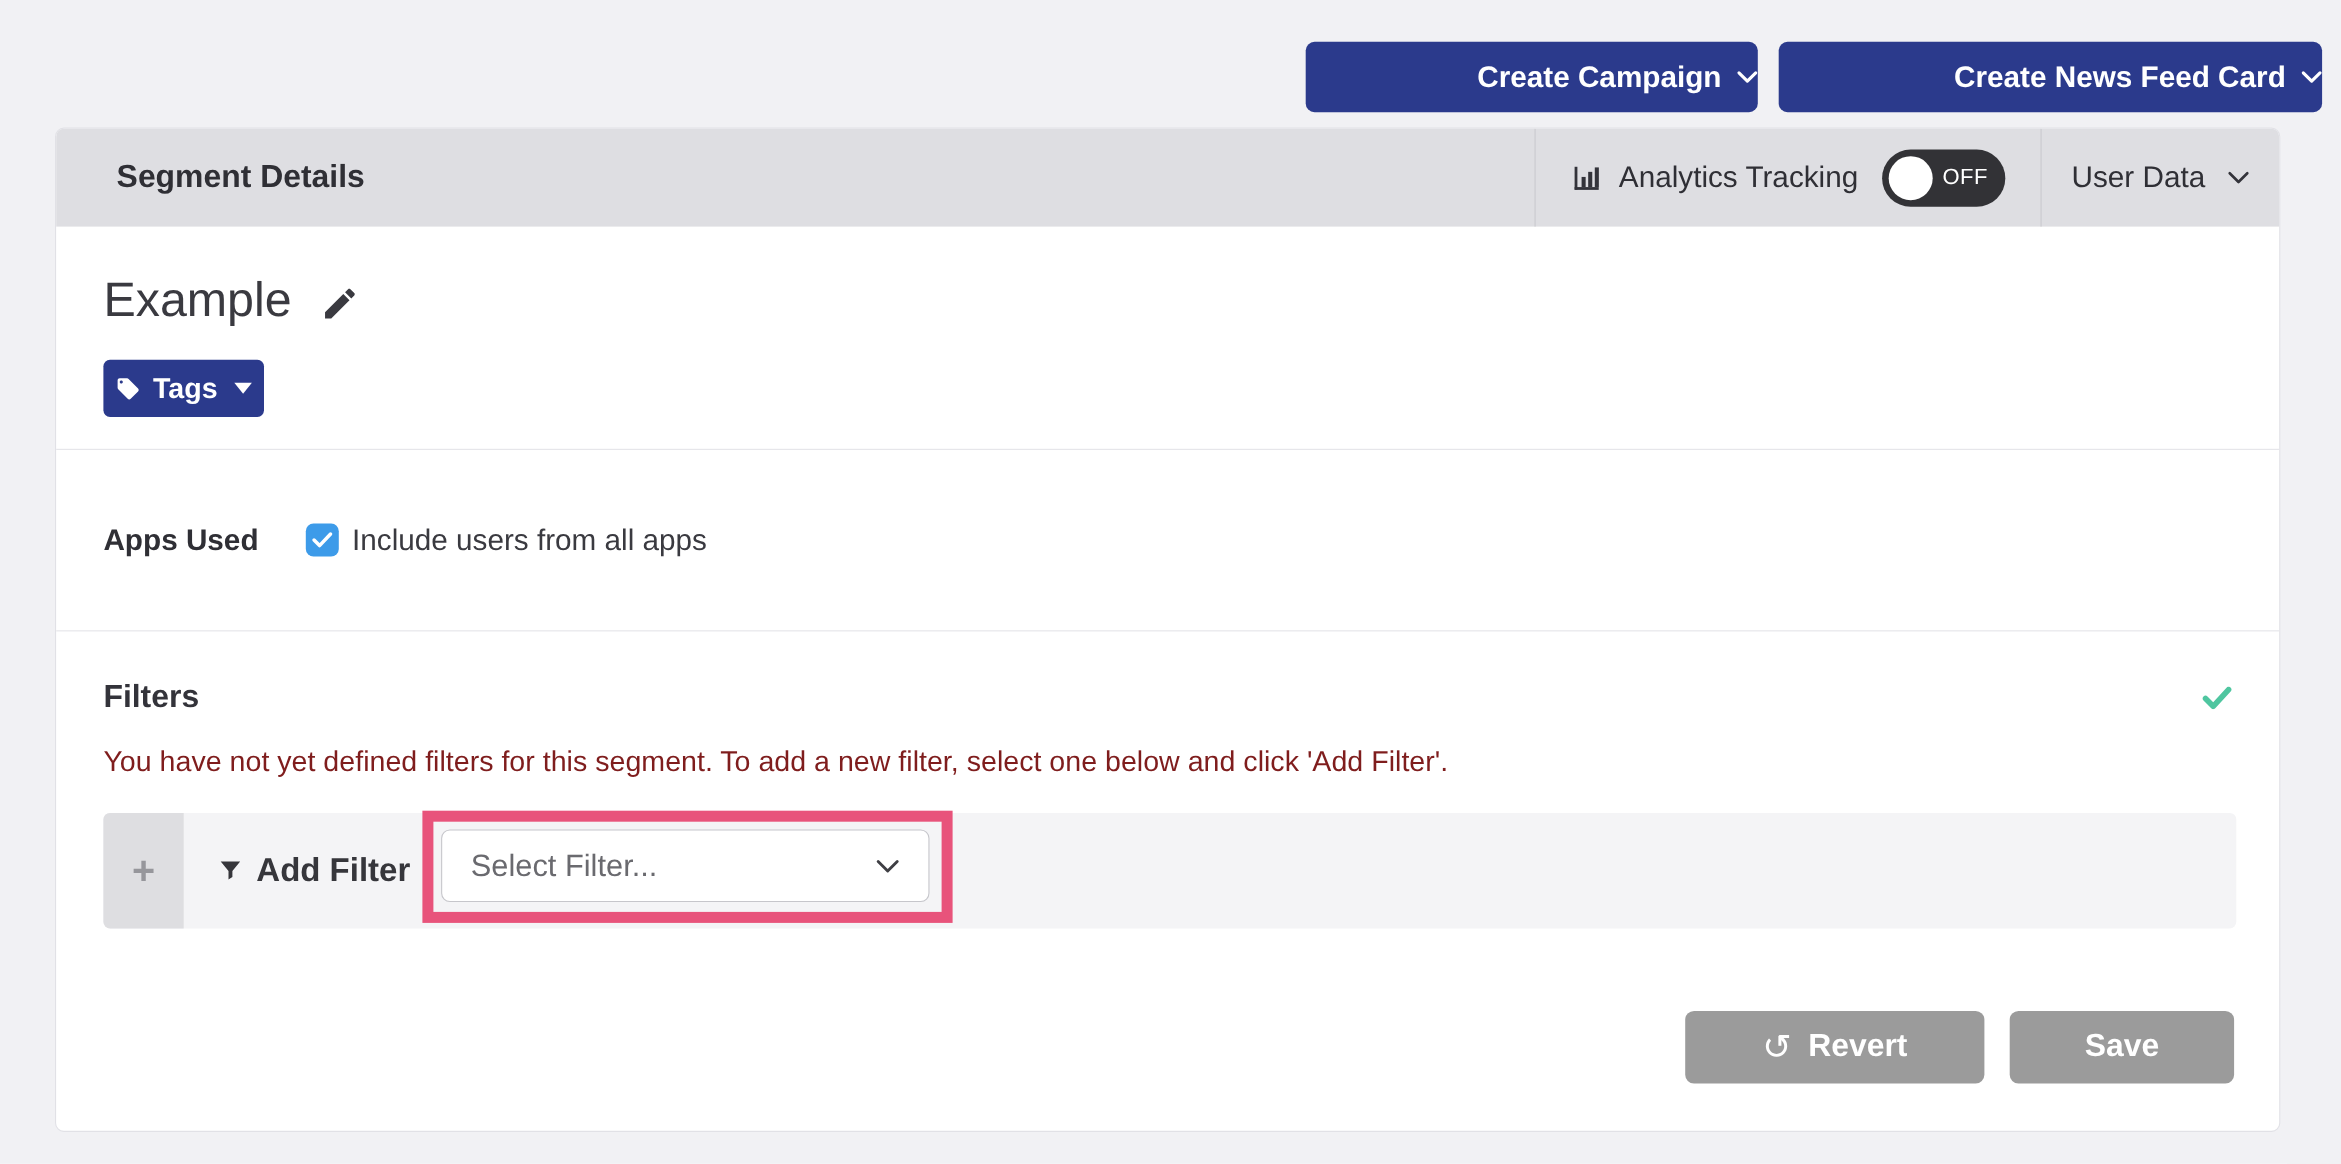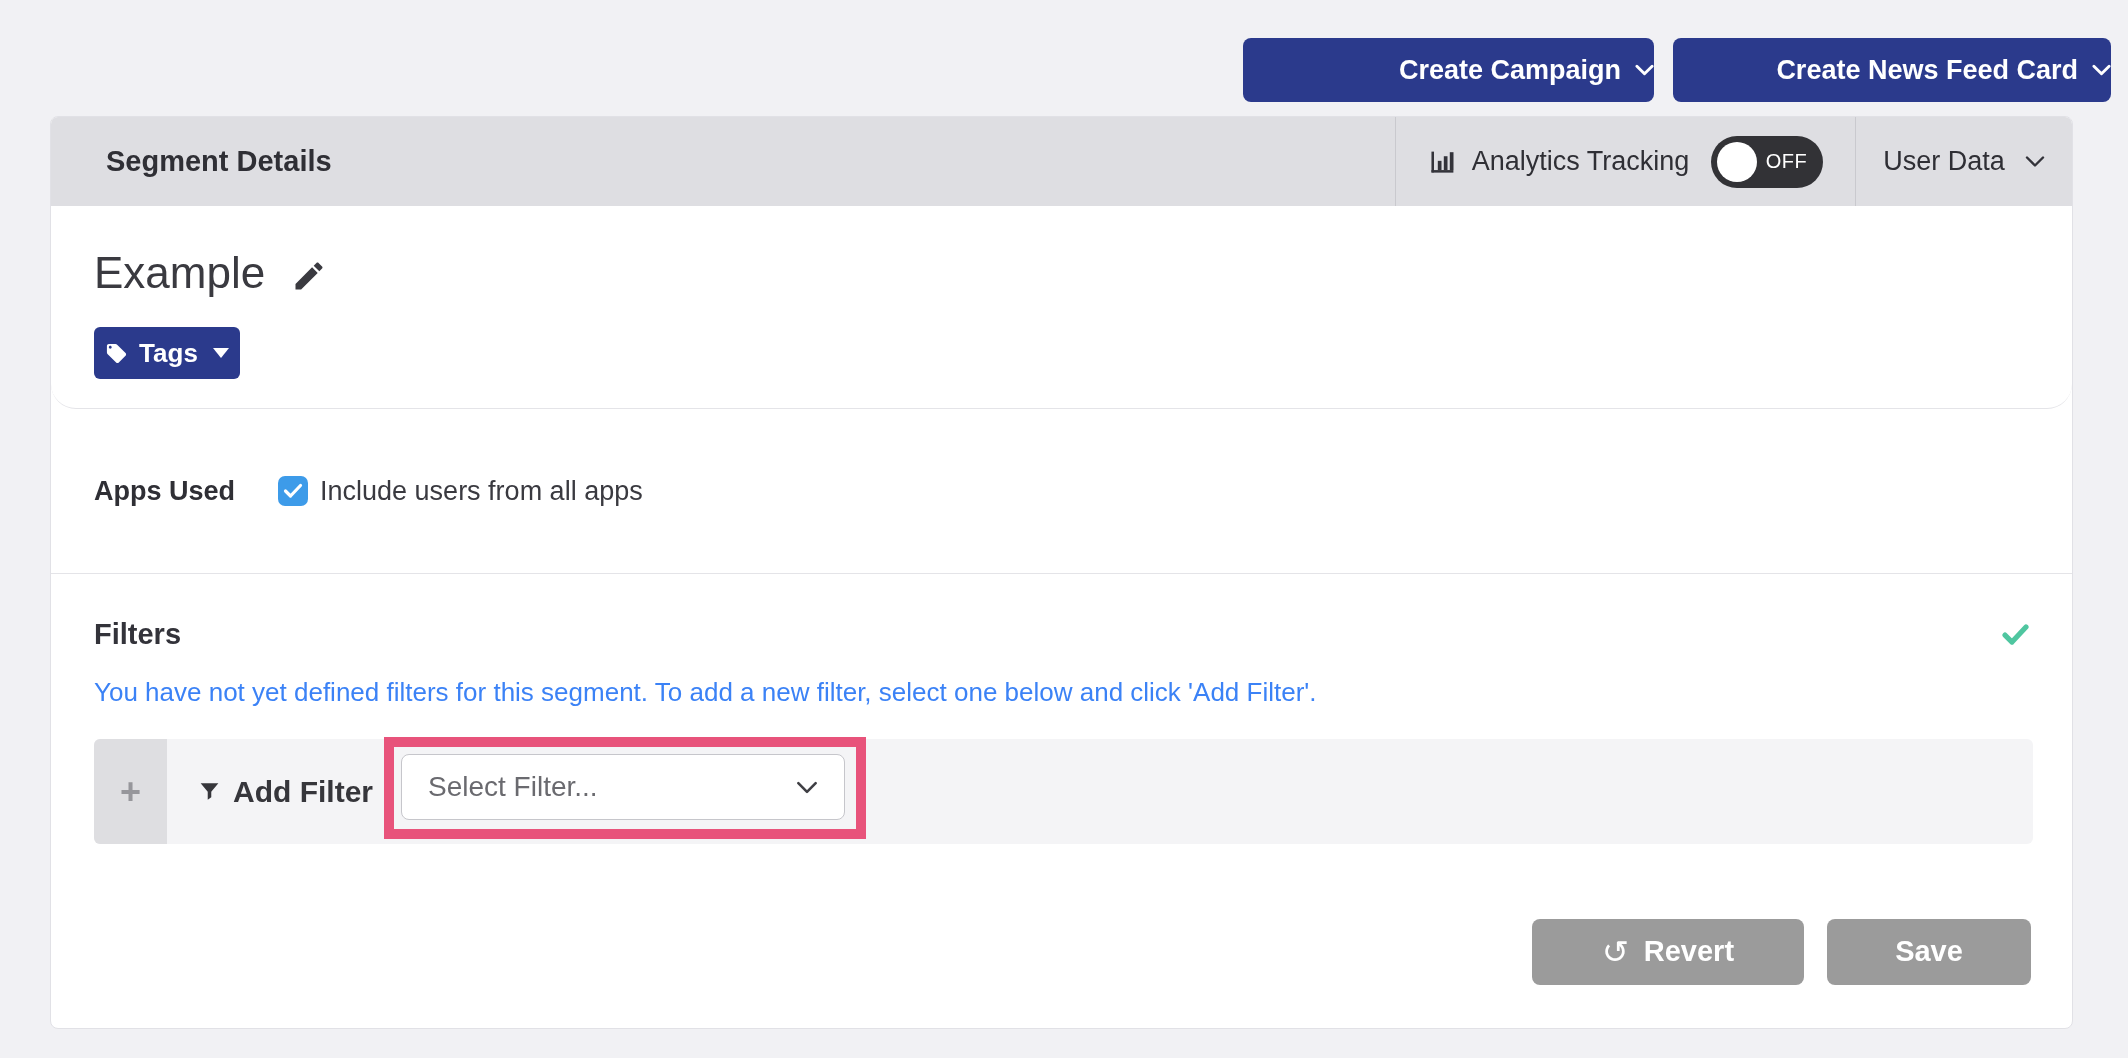--- a/index.html
+++ b/index.html
@@ -14,21 +14,21 @@
 
   
   .top-actions { position:absolute; top:38px; right:17px; display:flex; gap:19px; }
   .btn-primary {
     background:#2B3A8C; color:#fff; border:none; border-radius:8px;
     height:64px; font-size:27px; font-weight:700;
     font-family:inherit; display:flex; align-items:center; justify-content:flex-end;
     gap:14px; cursor:pointer;
   }
   .btn-create-campaign { width:411px; }
-  .btn-create-newsfeed { width:438px; }
+  .btn-create-newsfeed { width:494px; }
 
   
   .panel {
     position:absolute; left:50px; top:116px; width:2023px; height:913px;
     background:#fff; border:1px solid #E1E1E6; border-radius:8px; overflow:hidden;
   }
 
   
   .panel-header { height:89px; background:#DEDEE2; display:flex; align-items:stretch; }
   .ph-title { flex:1; display:flex; align-items:center; padding-left:55px;
@@ -42,21 +42,21 @@
   .toggle-knob { position:absolute; left:6px; top:6px; width:40px; height:40px;
                  border-radius:50%; background:#fff; }
   .toggle-label { color:#fff; font-size:20px; font-weight:400; margin-right:16px;
                   letter-spacing:.5px; }
   .ph-userdata { width:217px; border-left:1px solid #C9C9CE; display:flex;
                  align-items:center; justify-content:center; gap:20px;
                  font-size:27px; color:#2F2F35; cursor:pointer; }
 
   
   .section-title { height:203px; border-bottom:1px solid #E4E4E8; position:relative;
-                   padding:0 43px;border-radius:25px; }
+                   padding:0 43px; }
   .title-row { display:flex; justify-content:space-between; align-items:flex-start;
                padding-top:42px; }
   .segment-name-wrap { display:flex; align-items:center; gap:26px; }
   .segment-name { font-size:44px; font-weight:400; color:#3A3A40; }
   .edit-pencil { cursor:pointer; display:flex; margin-top:6px; }
   .changes-link { color:#2C3E9B; font-size:26px; font-weight:500; display:flex;
                   align-items:center; gap:11px; margin-top:12px; cursor:pointer;
                   white-space:nowrap; }
   .tags-btn { position:absolute; left:43px; top:121px; width:146px; height:52px;
               background:#2B3A8C; color:#fff; border:none; border-radius:6px;
@@ -77,21 +77,21 @@
               flex:none; }
   .checkbox-label { font-size:27px; color:#3A3A40; }
 
   
   .section-filters { height:311px; padding:0 43px; position:relative; }
   .filters-head { display:flex; justify-content:space-between; align-items:center;
                   padding-top:44px; }
   .filters-heading { font-size:29px; font-weight:600; color:#33333A; }
   .filters-status { color:#4FC6A0; font-size:27px; display:flex; align-items:center;
                     gap:13px; }
-  .filters-desc { margin-top:26px; font-size:26px; color:#3b82f6; }
+  .filters-desc { margin-top:26px; font-size:26px; color:#7f1d1d; }
   .filter-row { position:absolute; left:43px; top:165px; width:1939px; height:105px;
                 background:#F4F4F6; border-radius:6px; display:flex; align-items:center; }
   .plus-cell { width:73px; height:105px; background:#DEDEE1; border-radius:6px 0 0 6px;
                display:flex; align-items:center; justify-content:center;
                font-size:36px; font-weight:700; color:#96969B; cursor:pointer;
                flex:none; }
   .add-filter-label { margin-left:30px; font-size:30px; font-weight:700; color:#36363B;
                       display:flex; align-items:center; gap:11px; }
   .pink-box { position:absolute; left:333px; top:163px; width:482px; height:102px;
               border:10px solid #E8537B; pointer-events:none; z-index:2; }

